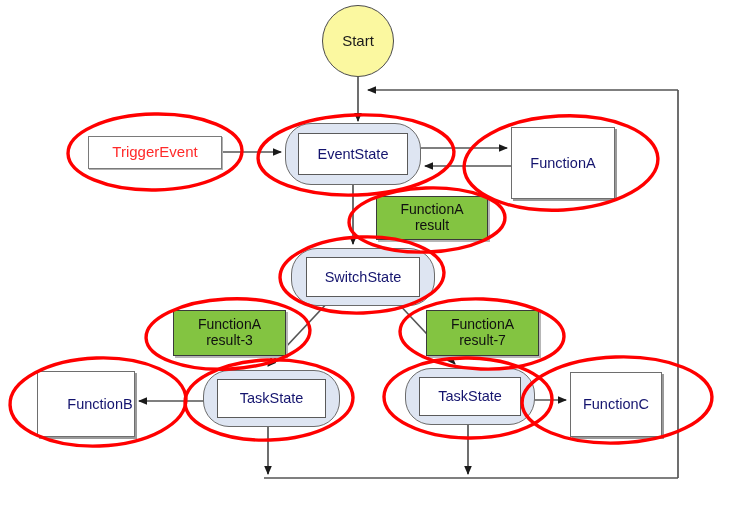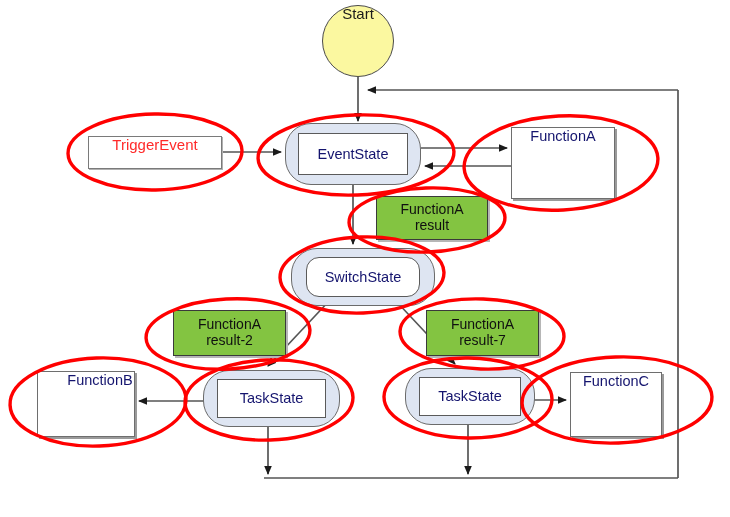--- a/index.html
+++ b/index.html
@@ -1,20 +1,20 @@
 <!DOCTYPE html>
 <html><head>
 <meta charset="utf-8">
 <style>
   html,body{margin:0;padding:0;background:#ffffff;}
   body{width:730px;height:517px;overflow:hidden;
        font-family:"Liberation Sans", sans-serif;}
   #canvas{position:relative;width:730px;height:517px;background:#fff;}
   svg.layer{position:absolute;left:0;top:0;width:730px;height:517px;}
-  .node{position:absolute;box-sizing:border-box;display:flex;
+  .node{position:absolute;box-sizing:border-box;display:flex;align-items:center;
         justify-content:center;text-align:center;line-height:1.12;}
 
   
   .start-node{border-radius:50%;background:#fbf8a0;border:1.6px solid #4a4a4a;
               font-size:15px;color:#1a1a1a;}
 
   
   .state-outer{background:#dee5f2;border:1.6px solid #6b6b6b;border-radius:26px;}
   .state-inner{position:absolute;background:#ffffff;border:1.5px solid #5a5a5a;
                display:flex;align-items:center;
@@ -98,29 +98,29 @@
   <div class="node fn-box" style="left:511px;top:127px;width:104px;height:72px;">
     <span>FunctionA</span>
   </div>
 
   <div class="node green-box" style="left:376px;top:196px;width:112px;height:44px;">
     <span>FunctionA</span>
     <span>result</span>
   </div>
 
   <div class="node state-outer" style="left:291px;top:248px;width:144px;height:58px;">
-    <div class="state-inner" style="left:14px;top:8px;right:14px;bottom:8px;border-radius:13px;">
+    <div class="state-inner" style="left:14px;top:8px;right:14px;bottom:8px;">
       <span>Switch</span>
       <span>State</span>
     </div>
   </div>
 
   <div class="node green-box" style="left:173px;top:310px;width:113px;height:46px;">
     <span>FunctionA</span>
-    <span>result-2</span>
+    <span>result-3</span>
   </div>
 
   <div class="node green-box" style="left:426px;top:310px;width:113px;height:46px;">
     <span>FunctionA</span>
     <span>result-7</span>
   </div>
 
   <div class="node fn-box" style="left:37px;top:371px;width:98px;height:66px;padding-left:28px;">
     <span>FunctionB</span>
   </div>

